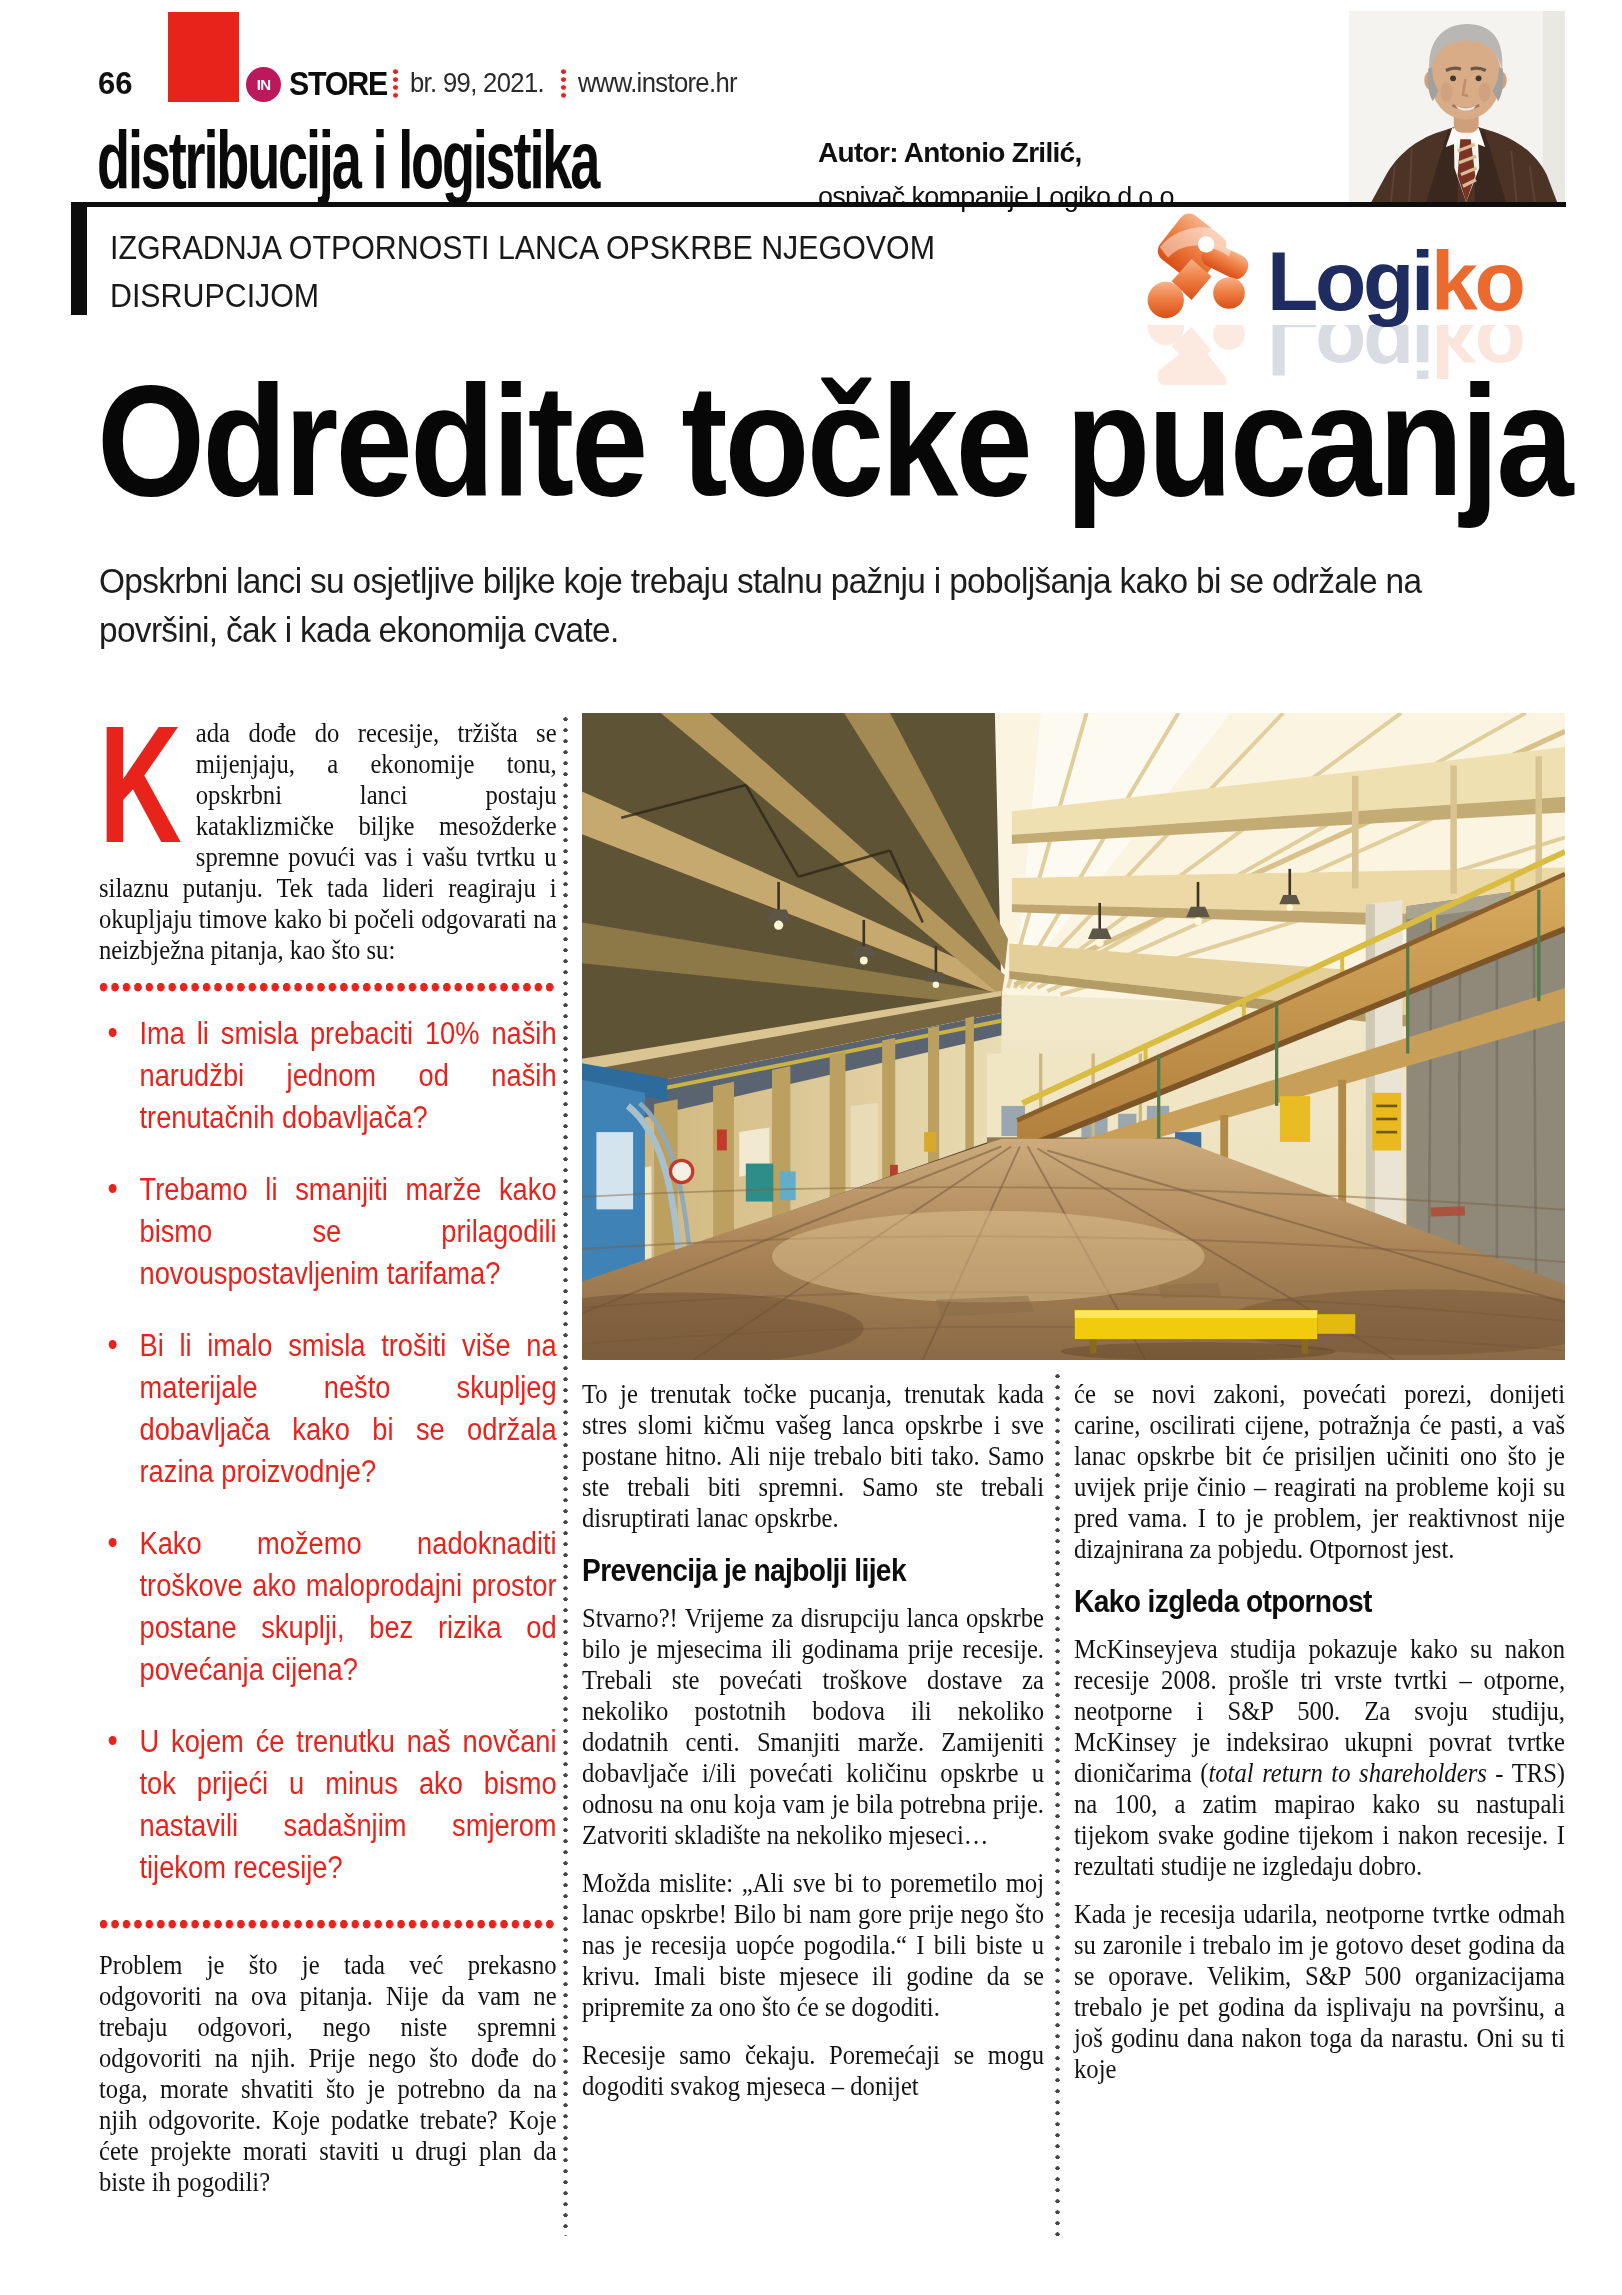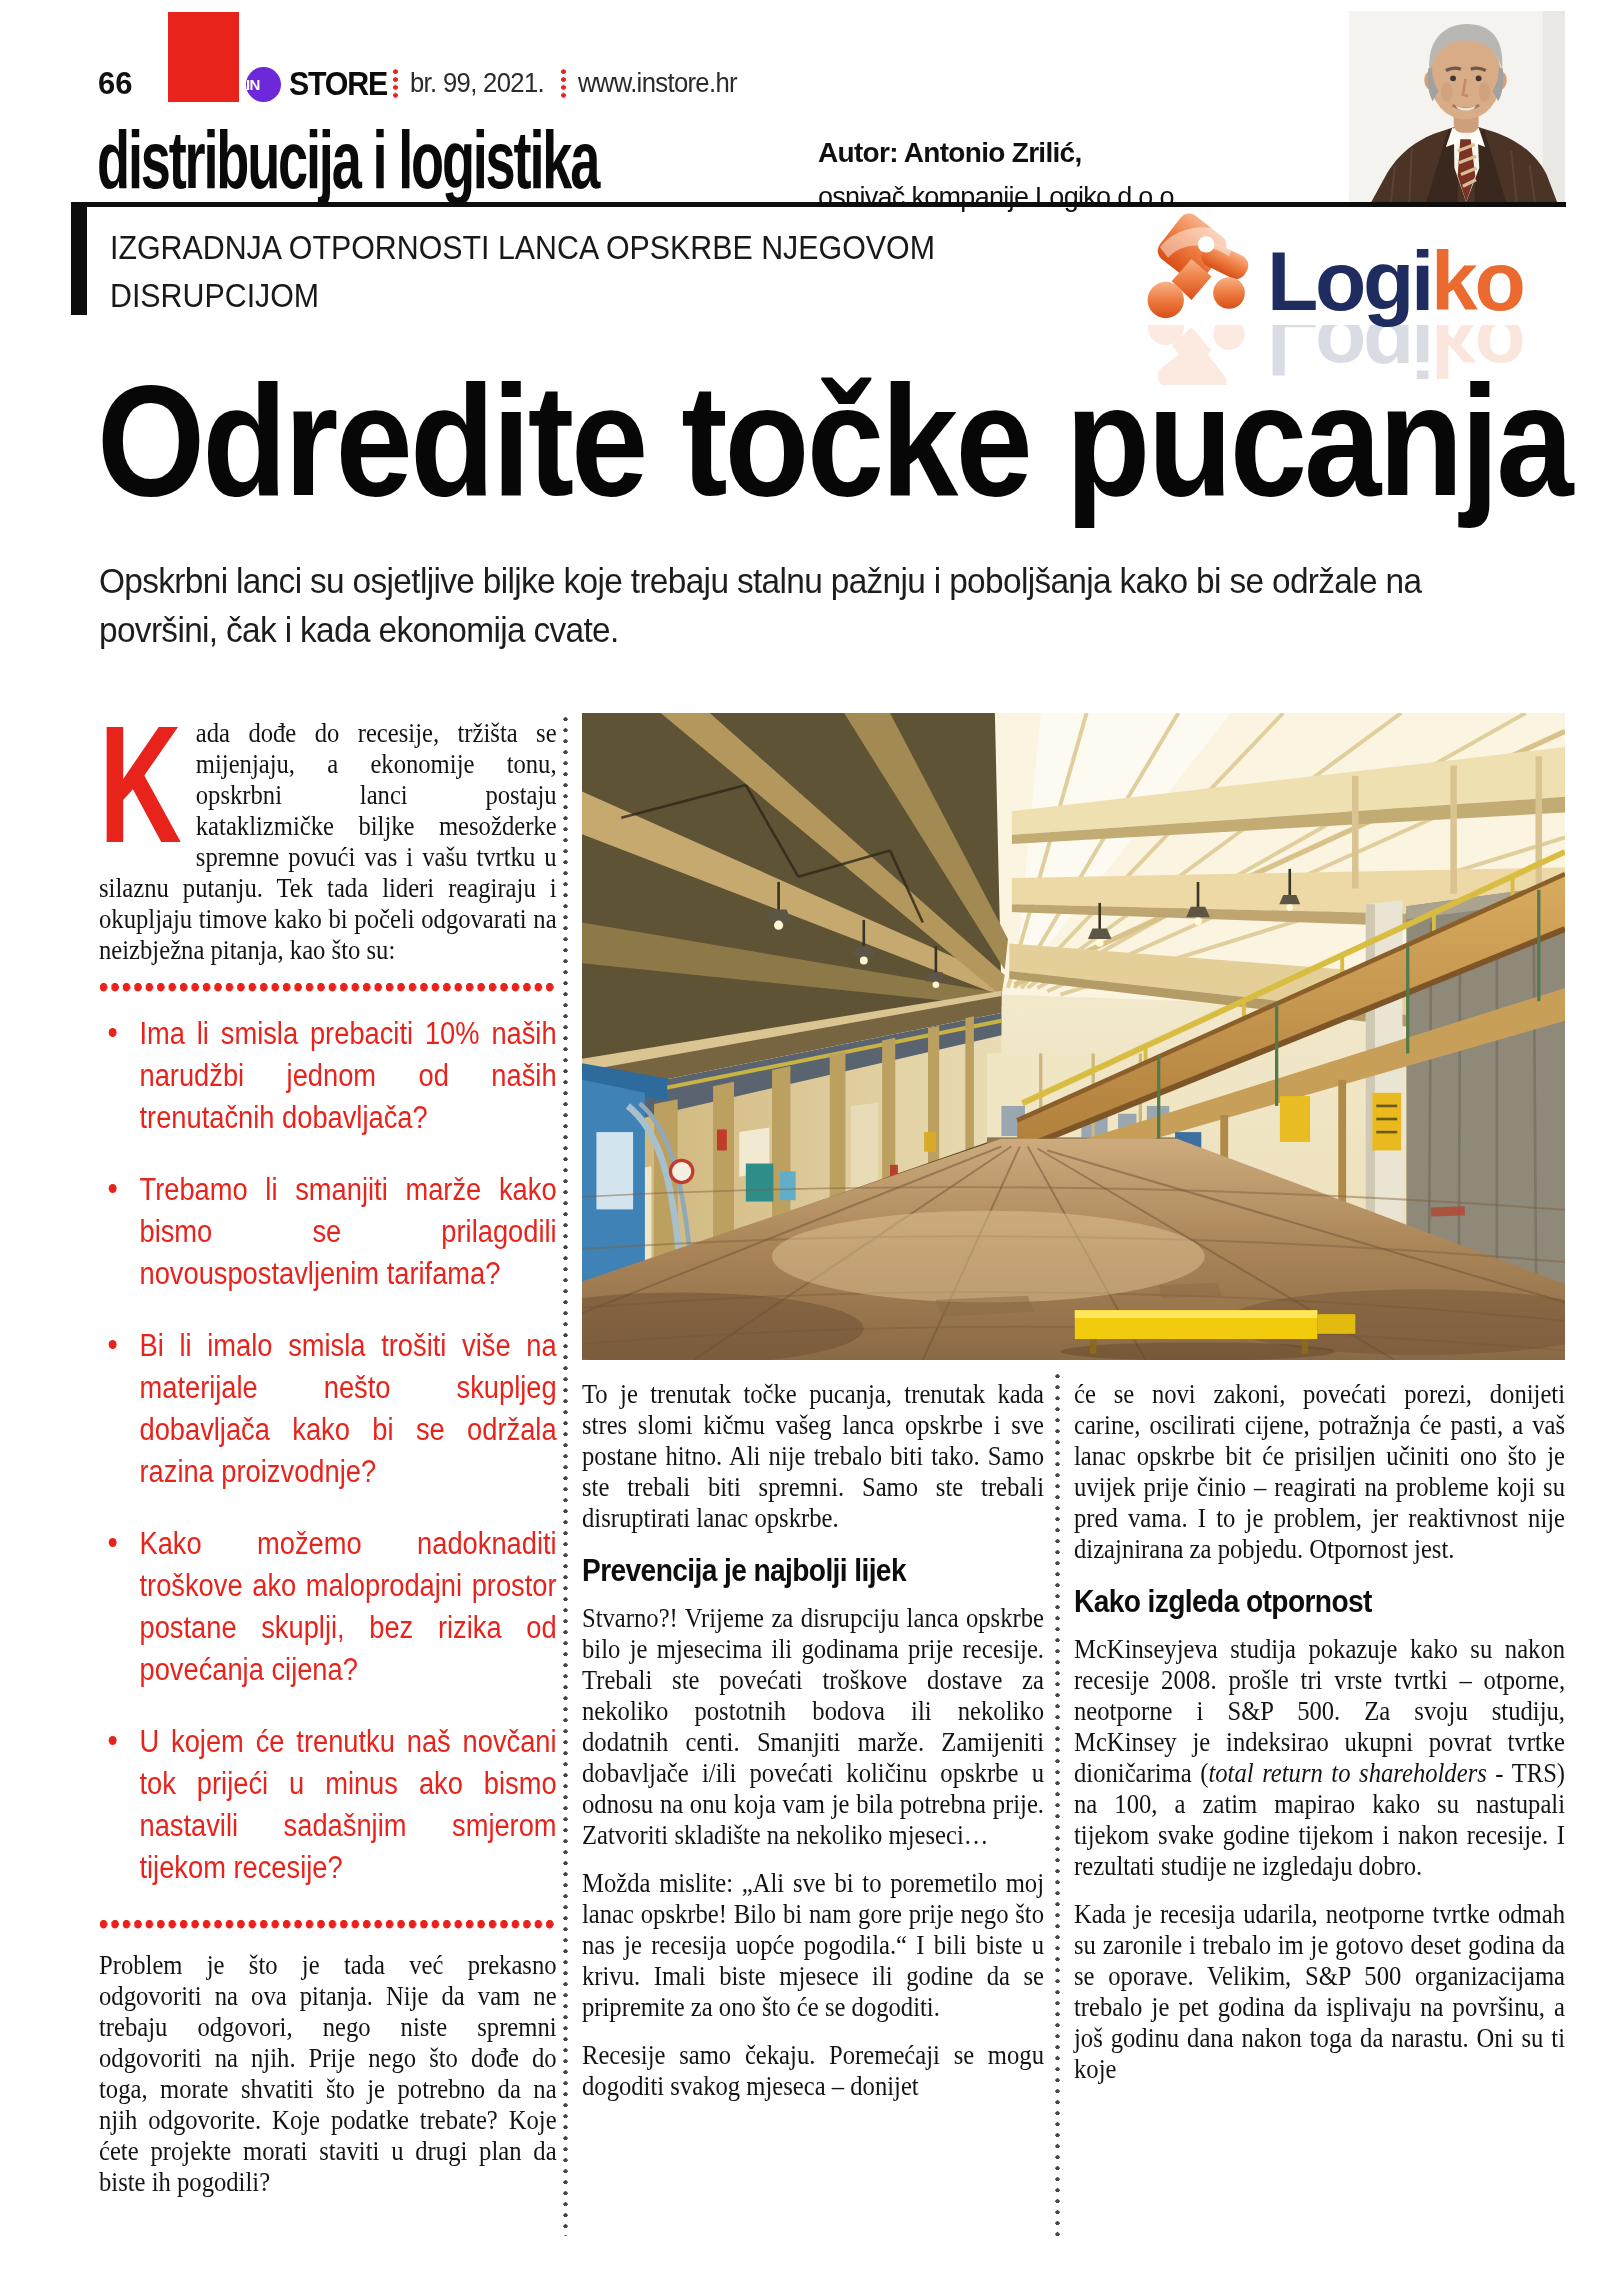--- a/index.html
+++ b/index.html
@@ -3,21 +3,21 @@
 <meta charset="utf-8">
 <style>
   html,body{margin:0;padding:0;background:#888;}
   .page{position:relative;width:1623px;height:2295px;background:#ffffff;overflow:hidden;
         font-family:"Liberation Sans",sans-serif;color:#141414;padding-left:40px;}
 
   
   .page-num{position:absolute;left:98px;top:66px;font-size:31px;font-weight:bold;color:#111;}
   .mast-rect{position:absolute;left:168px;top:11.8px;width:71px;height:90px;background:#e8231c;}
   .in-circle{position:absolute;left:246px;top:67px;width:35px;height:35px;border-radius:50%;
-             background:#6d28d9;display:flex;align-items:center;justify-content:flex-start;}
+             background:#be185d;display:flex;align-items:center;justify-content:center;}
   .in-circle span{color:#fff;font-weight:bold;font-size:15px;letter-spacing:-0.7px;}
   .store-word{position:absolute;left:289px;top:65px;font-size:33px;font-weight:bold;letter-spacing:-1.3px;
               transform:scaleX(.92);transform-origin:0 0;color:#0c0c0c;}
   .hsep{position:absolute;top:69px;width:4.6px;height:31px;
         background-image:radial-gradient(circle at 2.3px 2.6px,#e8231c 2px,rgba(0,0,0,0) 2.5px);
         background-size:4.6px 7.9px;background-repeat:repeat-y;}
   .issue,.website{position:absolute;top:68px;font-size:27px;color:#2a2a2a;letter-spacing:-0.7px;
         transform:scaleX(.95);transform-origin:0 0;}
   .section-title{position:absolute;left:97px;top:113px;font-size:82px;font-weight:bold;letter-spacing:-3.3px;
         color:#0a0a0a;transform:scaleX(.66);transform-origin:0 0;white-space:nowrap;}

